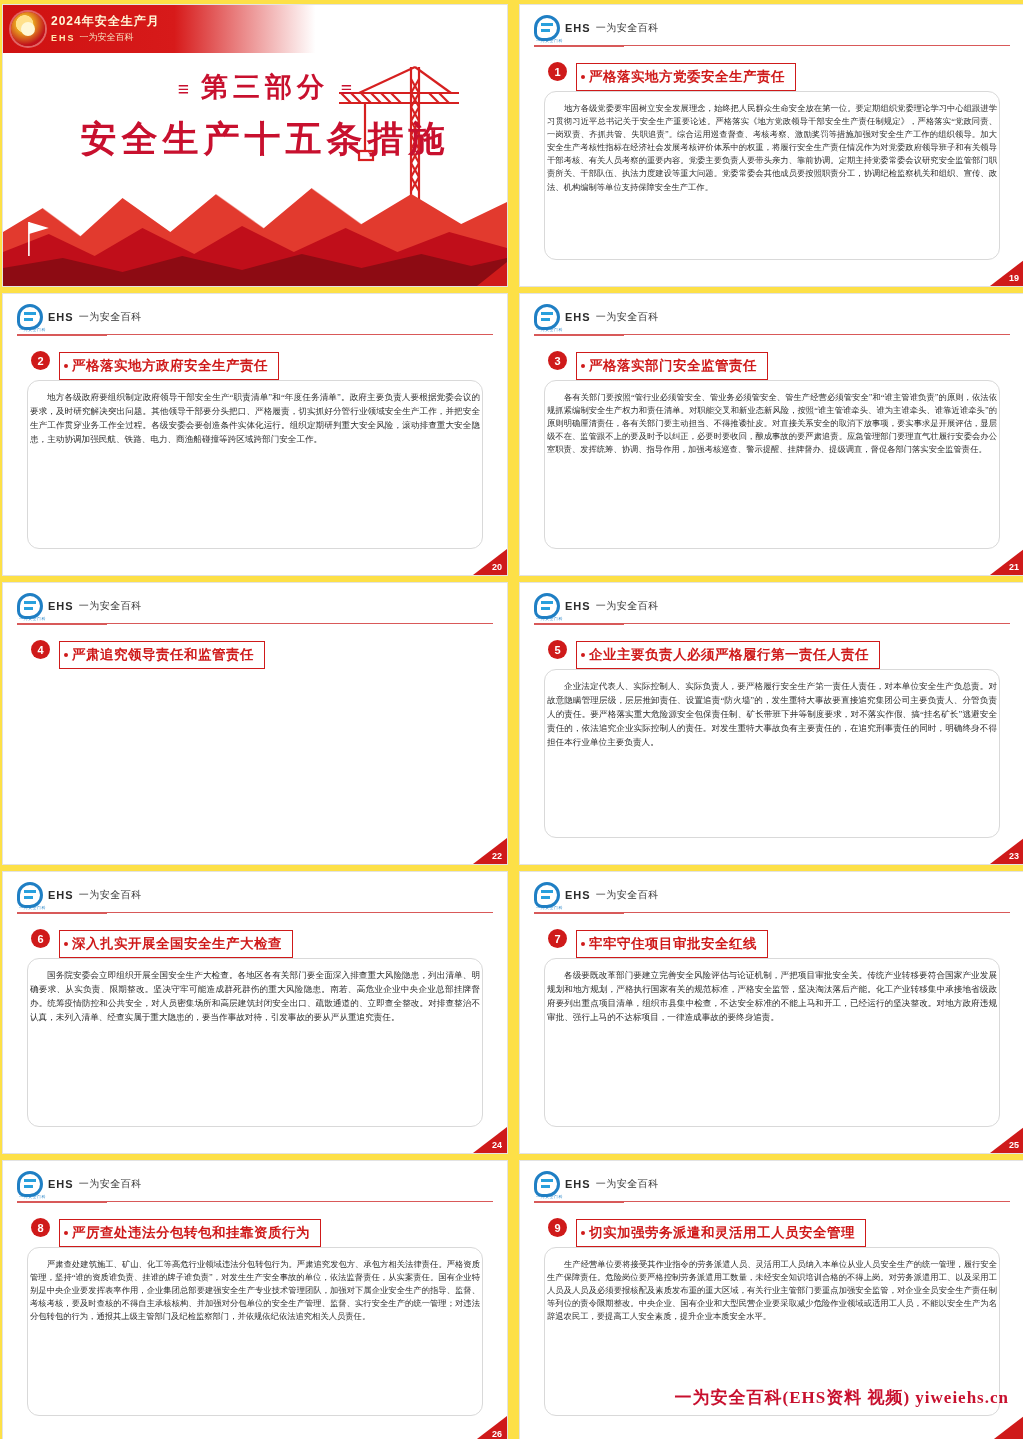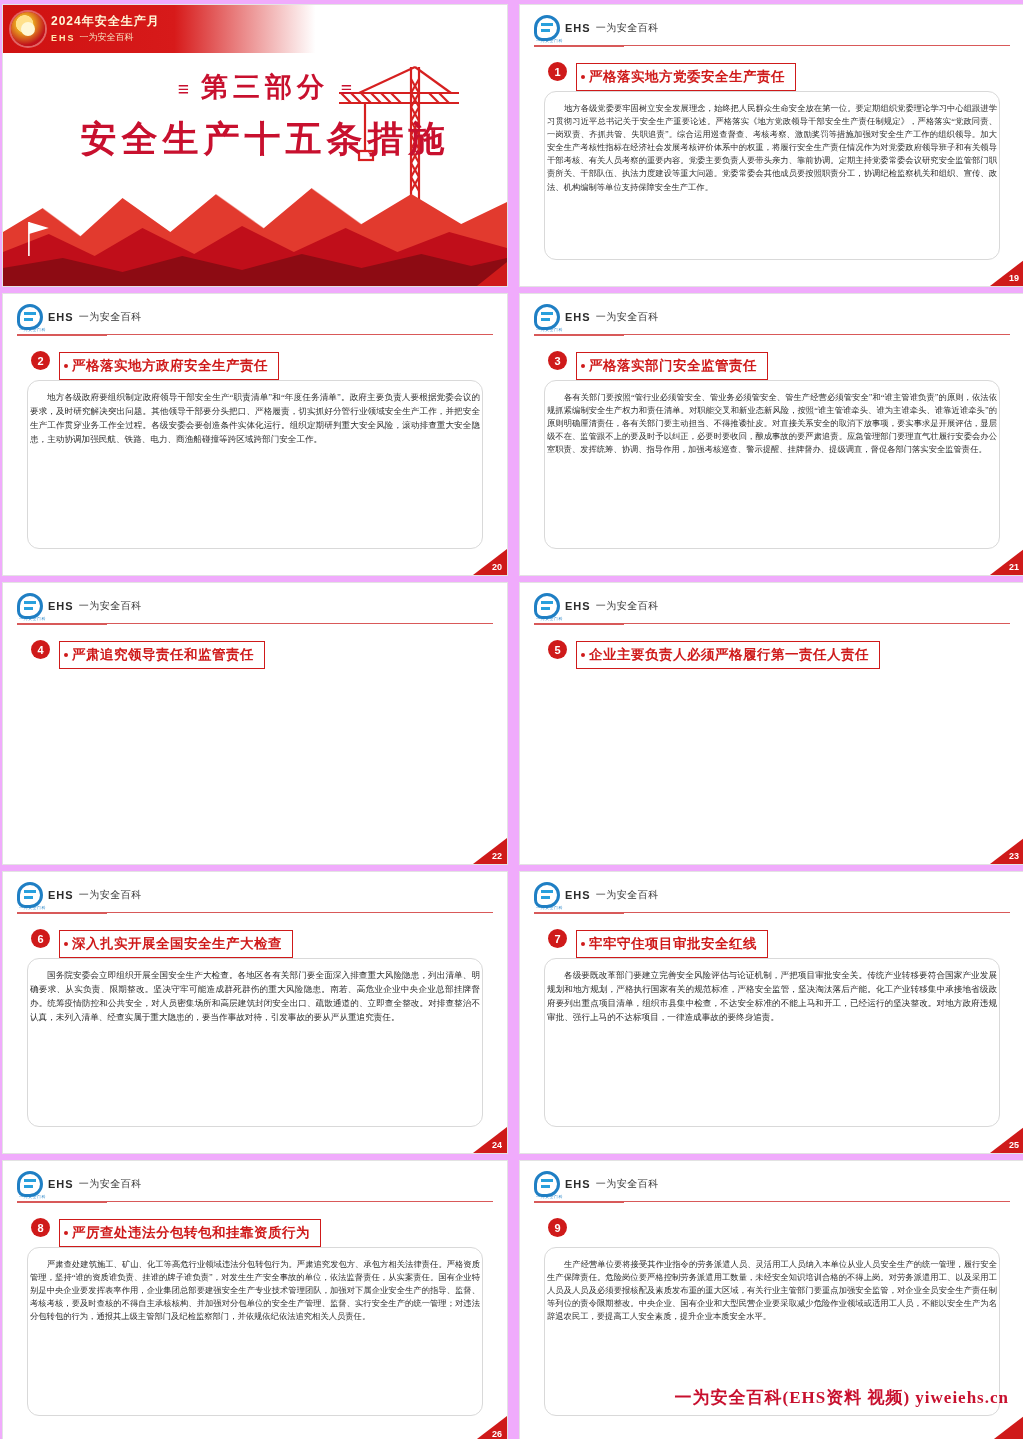--- a/index.html
+++ b/index.html
@@ -4,21 +4,21 @@
 <style>
   * { box-sizing: border-box; }
   html, body {
     margin: 0; padding: 0;
     background: #ffffff;
     font-family: "Liberation Sans", sans-serif;
   }
   #page {
     width: 1023px; height: 1439px;
     position: relative;
-    background: #f0abfc;
+    background: #fde047;
     overflow: hidden;
   }
   .grid {
     display: grid;
     grid-template-columns: 506px 506px;
     grid-template-rows: repeat(5, 283px);
     column-gap: 11px;
     row-gap: 6px;
     padding: 4px 0 0 2px;
   }
@@ -385,20 +385,23 @@
         <span class="s-logo-ehs">EHS</span>
         <span class="s-logo-cn">一为安全百科</span>
       </div>
       <div class="s-divider"></div>
       <div class="s-num">5</div>
       <div class="s-head">
         <div class="s-head-box">
           <span class="s-head-title">企业主要负责人必须严格履行第一责任人责任</span>
         </div>
       </div>
+      <div class="s-body">
+        <p>企业法定代表人、实际控制人、实际负责人，要严格履行安全生产第一责任人责任，对本单位安全生产负总责。对故意隐瞒管理层级，层层推卸责任、设置追责“防火墙”的，发生重特大事故要直接追究集团公司主要负责人、分管负责人的责任。要严格落实重大危险源安全包保责任制、矿长带班下井等制度要求，对不落实作假、搞“挂名矿长”逃避安全责任的，依法追究企业实际控制人的责任。对发生重特大事故负有主要责任的，在追究刑事责任的同时，明确终身不得担任本行业单位主要负责人。</p>
+      </div>
       <div class="corner"></div>
       <div class="pagenum">23</div>
     </div>
 
     <div class="slide">
       <div class="s-logo">
         <span class="s-logo-mark">
           <span class="ring"></span>
             <span class="bar"></span>
             <span class="bar2"></span>
@@ -477,20 +480,25 @@
           <span class="ring"></span>
             <span class="bar"></span>
             <span class="bar2"></span>
           <span class="base">一为安全百科</span>
         </span>
         <span class="s-logo-ehs">EHS</span>
         <span class="s-logo-cn">一为安全百科</span>
       </div>
       <div class="s-divider"></div>
       <div class="s-num">9</div>
+      <div class="s-head">
+        <div class="s-head-box">
+          <span class="s-head-title">切实加强劳务派遣和灵活用工人员安全管理</span>
+        </div>
+      </div>
       <div class="s-body compact">
         <p>生产经营单位要将接受其作业指令的劳务派遣人员、灵活用工人员纳入本单位从业人员安全生产的统一管理，履行安全生产保障责任。危险岗位要严格控制劳务派遣用工数量，未经安全知识培训合格的不得上岗。对劳务派遣用工、以及采用工人员及人员及必须要报核配及素质发布重的重大区域，有关行业主管部门要重点加强安全监管，对企业全员安全生产责任制等列位的责令限期整改。中央企业、国有企业和大型民营企业要采取减少危险作业领域或适用工人员，不能以安全生产为名辞退农民工，要提高工人安全素质，提升企业本质安全水平。</p>
       </div>
       <div class="corner"></div>
       <div class="pagenum"></div>
     </div>
 
   </div>
 
   <div class="watermark">一为安全百科(EHS资料 视频) yiweiehs.cn</div>

